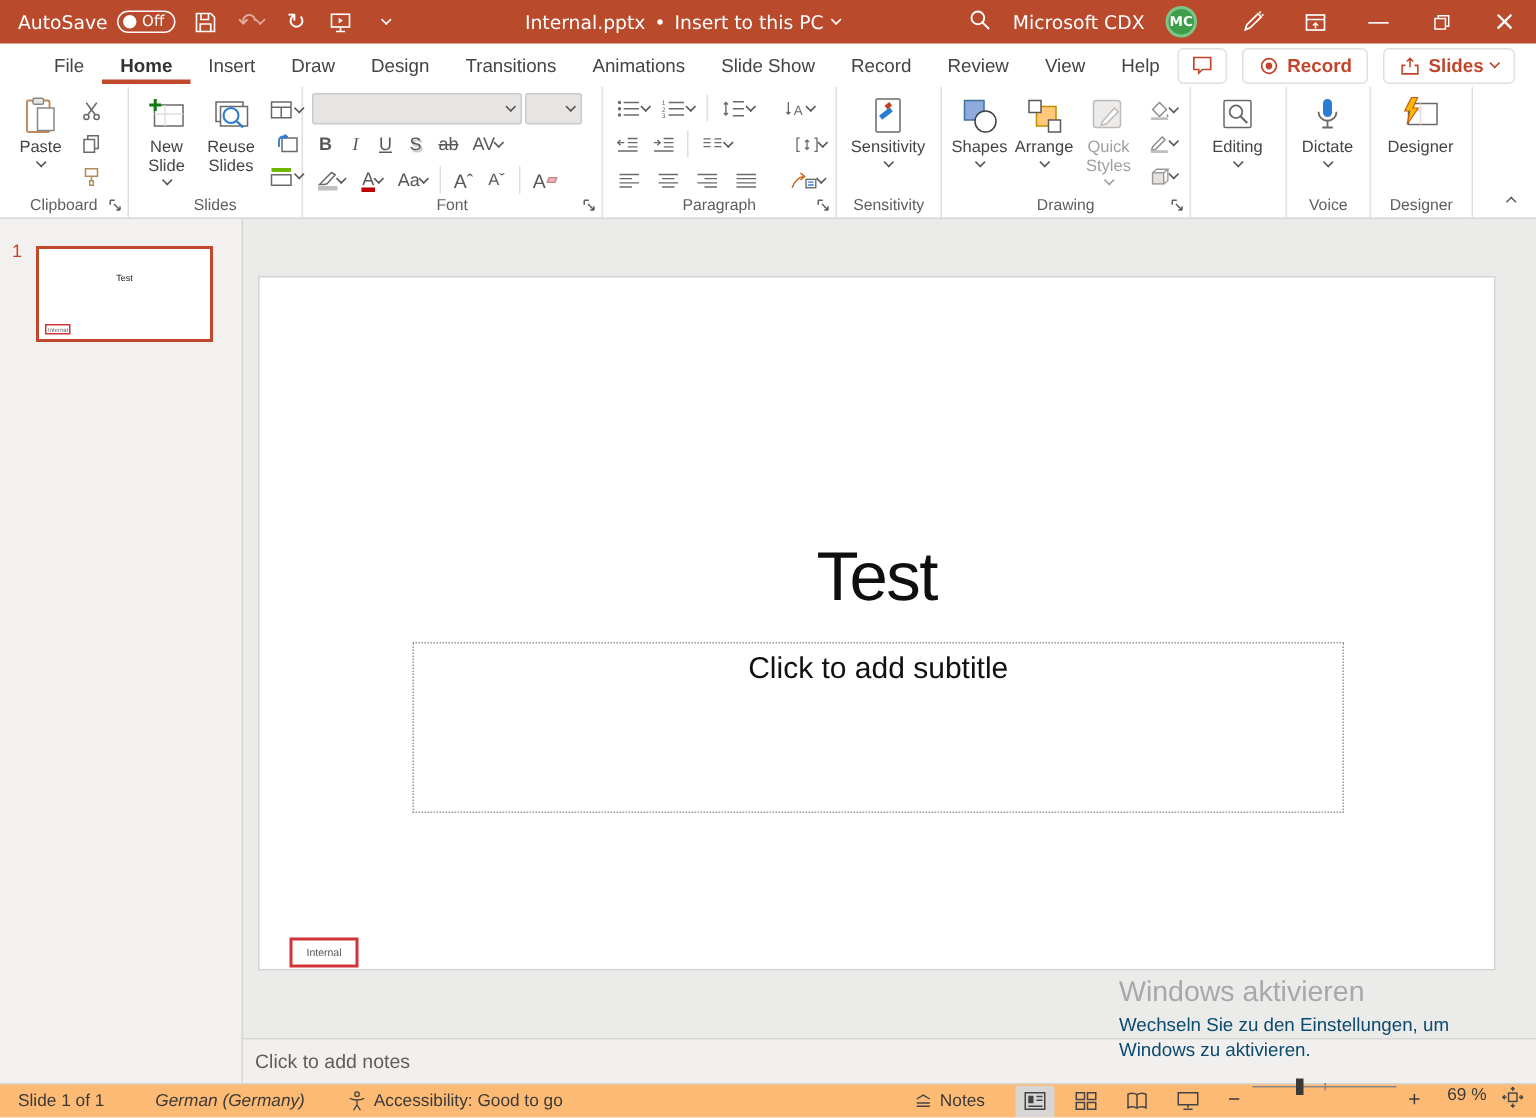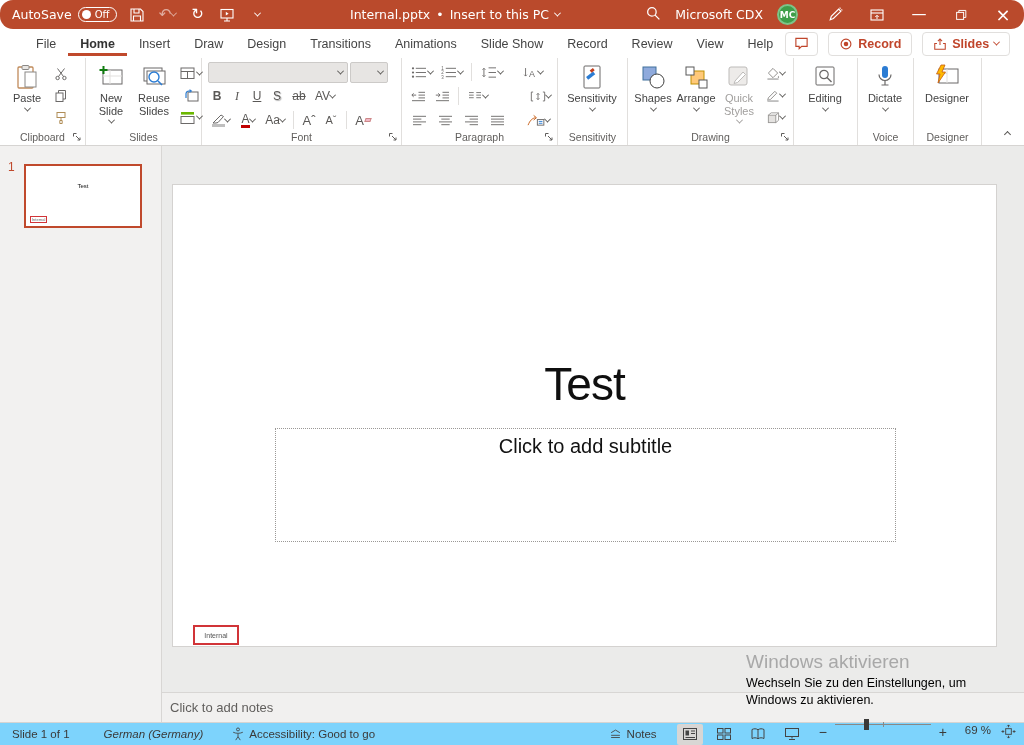--- a/index.html
+++ b/index.html
@@ -1,20 +1,20 @@
 <!DOCTYPE html>
 <html><head>
 <meta charset="utf-8">
 <style>
   * { margin:0; padding:0; box-sizing:border-box; }
   body { font-family:"Liberation Sans", sans-serif; width:1024px; height:745px; overflow:hidden; background:#EBEBEA; }
   .app { position:relative; width:1024px; height:745px; background:#fff; }
 
   
-  .titlebar { position:relative; height:29px; background:#BA4A2C; color:#fff; display:flex; align-items:center; font-size:12.5px; font-family:"DejaVu Sans","Liberation Sans",sans-serif;border-radius:13px; }
+  .titlebar { position:relative; height:29px; background:#BA4A2C; color:#fff; display:flex; align-items:center; font-size:12.5px; font-family:"DejaVu Sans","Liberation Sans",sans-serif; }
   .titlebar .qat { display:flex; align-items:center; gap:10px; padding-left:12px; }
   .autosave { display:flex; align-items:center; gap:6px; }
   .as-pill { display:flex; align-items:center; gap:4px; border:1px solid #fff; border-radius:9px; padding:1px 7px 1px 3px; font-size:10px; }
   .as-dot { width:9px; height:9px; border-radius:50%; background:#fff; }
   .tb-ic { width:20px; height:20px; display:flex; align-items:center; justify-content:center; cursor:default; }
   .tb-glyph { font-size:15px; line-height:1; }
   .dim { opacity:.55; }
   .title-center { position:absolute; left:455px; transform:translateX(-50%); display:flex; align-items:center; gap:6px; white-space:nowrap; }
   .tb-search { position:absolute; left:645px; top:5px; }
   .tb-right { position:absolute; right:0; top:0; height:29px; display:flex; align-items:center; }
@@ -65,24 +65,24 @@
   .slide-canvas { position:absolute; left:10px; top:38px; width:825px; height:463px; background:#fff; border:1px solid #D4D2D0; }
   .slide-title { position:absolute; top:172px; left:0; right:0; text-align:center; font-size:46px; font-weight:300; color:#0f0f0f; letter-spacing:-1px; }
   .subtitle-box { position:absolute; left:102px; top:243px; width:621px; height:114px; border:1px dotted #9a9896; }
   .subtitle-text { margin-top:6px; text-align:center; font-size:20px; color:#111; }
   .marking { position:absolute; left:20px; bottom:1px; width:46px; height:20px; border:2px solid #D13438; background:#fff; display:flex; align-items:center; justify-content:center; font-size:7px; color:#555; }
   .notes-pane { height:30px; background:#F1F0EF; border-top:1px solid #D8D6D4; display:flex; align-items:center; padding-left:8px; font-size:13px; color:#605E5C; }
 
   
   .watermark { position:absolute; left:746px; top:651px; z-index:9; pointer-events:none; white-space:nowrap; }
   .wm1 { font-size:19px; color:#A8A8A8; }
-  .wm2 { font-size:12.5px; color:#000000; margin-top:3px; }
+  .wm2 { font-size:12.5px; color:#0c4a6e; margin-top:3px; }
 
   
-  .statusbar { height:23px; background:#7dd3fc; border-top:1px solid #D6D4D2; display:flex; align-items:center; font-size:11.5px; color:#3b3a39; }
+  .statusbar { height:23px; background:#fdba74; border-top:1px solid #D6D4D2; display:flex; align-items:center; font-size:11.5px; color:#3b3a39; }
   .sb-item { display:flex; align-items:center; gap:4px; }
   .sb-left1 { margin-left:12px; }
   .sb-left2 { margin-left:34px;font-style:italic; }
   .sb-left3 { margin-left:28px; }
   .sb-right { margin-left:auto; display:flex; padding-right:8px; }
   .viewbtn { width:26px; height:21px; display:flex; align-items:center; justify-content:center; border-radius:2px; margin-left:8px; }
   .viewbtn.active { background:#D8D6D4; }
   .ztrack { position:relative; width:96px; height:1px; background:#8a8886; margin:0 8px; }
   .zhandle { position:absolute; left:30%; top:-5px; width:5px; height:11px; background:#3b3a39; }
   .ztick { position:absolute; left:50%; top:-2px; width:1px; height:5px; background:#8a8886; }

